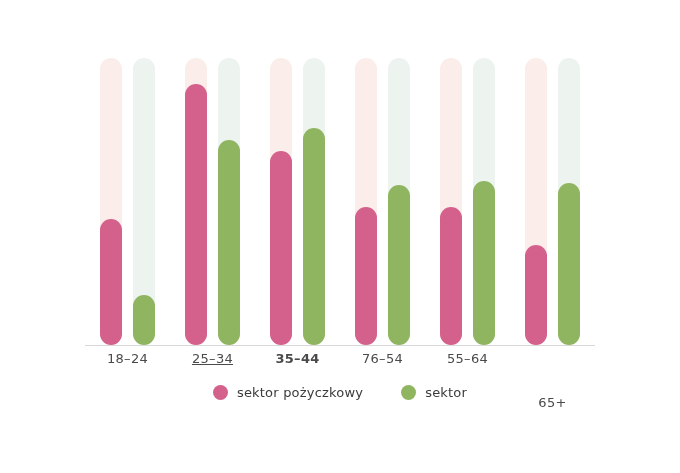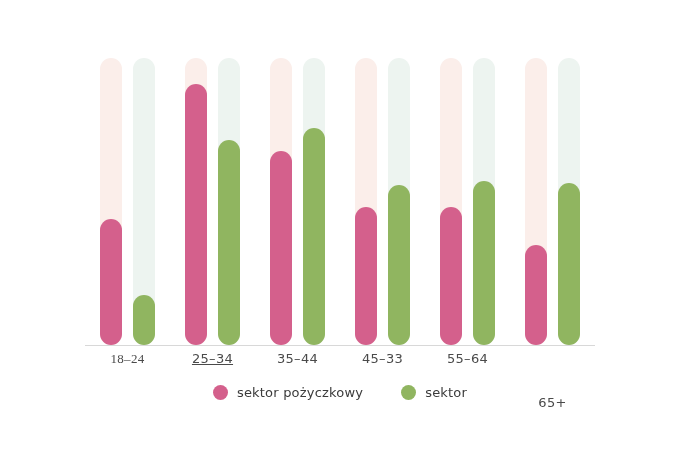--- a/index.html
+++ b/index.html
@@ -253,24 +253,24 @@
               <div class="label-rot">16,9%</div>
             </div>
           </div>
         </div>
       </div>
     </div>
 
   <div id="axis-line" style="background: rgb(216, 216, 216);"></div>
 
   <div id="x-labels">
-      <div class="x-label" style="left: -2.5px; width: 90px; font-family: Liberation Serif, serif;">18–24</div>
+      <div class="x-label" style="left: -2.5px; width: 90px;">18–24</div>
       <div class="x-label" style="left: 82.5px; width: 90px; text-decoration: underline;">25–34</div>
-      <div class="x-label" style="left: 167.5px; width: 90px;">35–44</div>
-      <div class="x-label" style="left: 252.5px; width: 90px;">45–33</div>
+      <div class="x-label" style="left: 167.5px; width: 90px; font-weight: bold;">35–44</div>
+      <div class="x-label" style="left: 252.5px; width: 90px;">76–54</div>
       <div class="x-label" style="left: 337.5px; width: 90px;">55–64</div>
       <div class="x-label" style="left: 422.5px; width: 90px; margin-top: 44px;">65+</div>
     </div>
 
   <div id="legend">
       <div class="legend-item">
         <span class="legend-dot" style="background: rgb(212, 96, 140);"></span>
         <span class="legend-text">sektor pożyczkowy</span>
       </div>
       <div class="legend-item">

